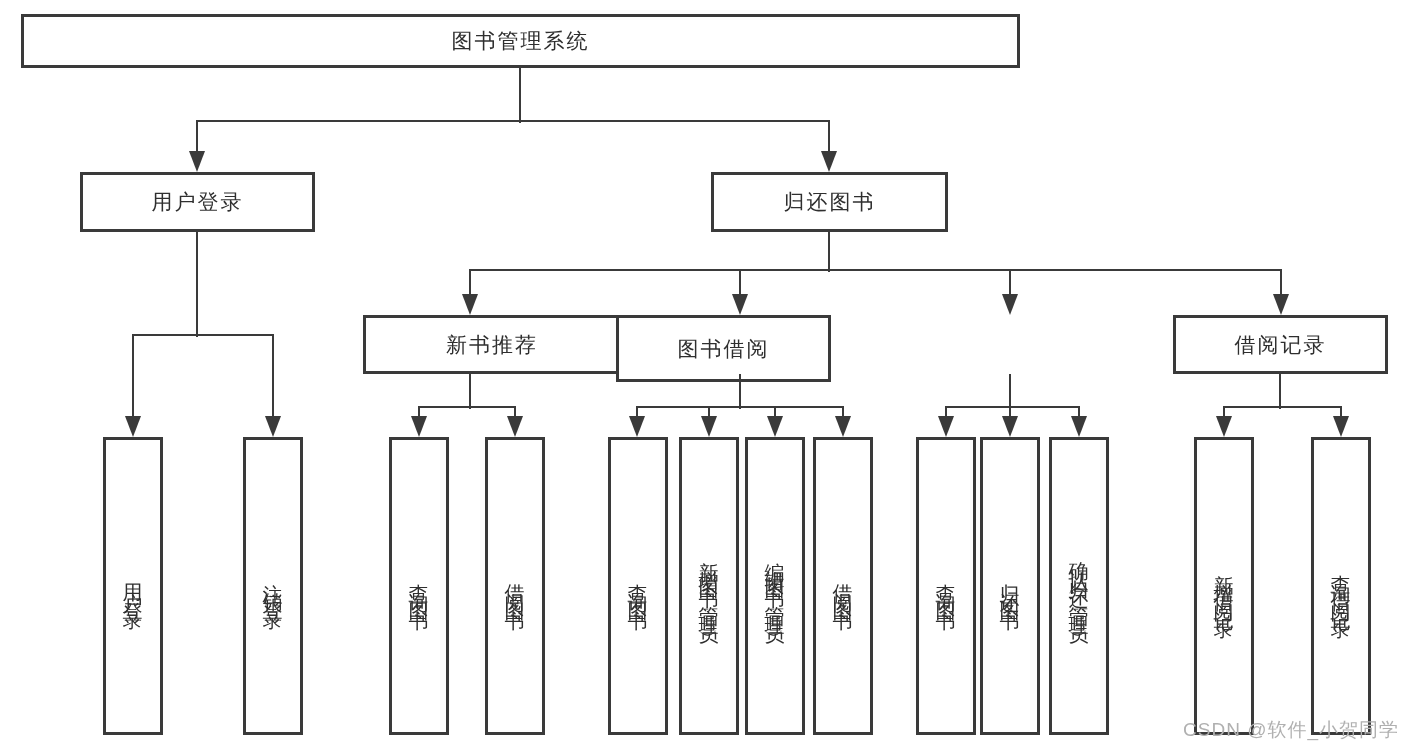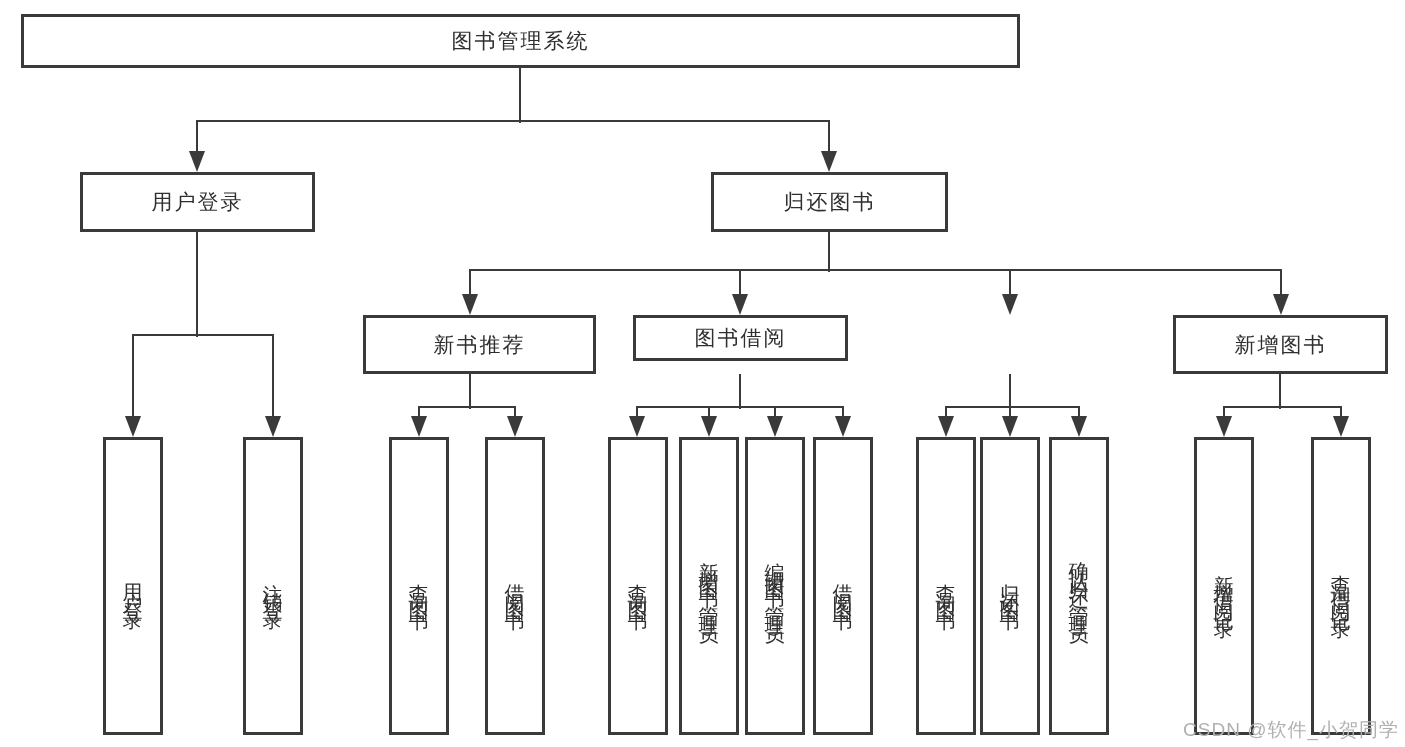--- a/index.html
+++ b/index.html
@@ -38,28 +38,28 @@
     <span class="hlabel">图书管理系统</span>
   </div>
 
   <div class="box" style="left:80px;top:172px;width:235px;height:60px">
     <span class="hlabel">用户登录</span>
   </div>
   <div class="box" style="left:711px;top:172px;width:237px;height:60px">
     <span class="hlabel">归还图书</span>
   </div>
 
-  <div class="box" style="left:363px;top:315px;width:233px;height:59px">
+  <div class="box" style="left:363px;top:315px;width:258px;height:59px">
     <span class="hlabel">新书推荐</span>
   </div>
-  <div class="box" style="left:633px;top:315px;width:215px;height:46px">
+  <div class="box" style="left:616px;top:315px;width:215px;height:67px">
     <span class="hlabel">图书借阅</span>
   </div>
   <div class="box" style="left:1173px;top:315px;width:215px;height:59px">
-    <span class="hlabel">新增图书</span>
+    <span class="hlabel">借阅记录</span>
   </div>
 
   <div class="box leaf" style="left:103px">
     <span class="vtext">用户登录</span>
   </div>
   <div class="box leaf" style="left:243px">
     <span class="vtext">注销登录</span>
   </div>
 
   <div class="box leaf" style="left:389px">

